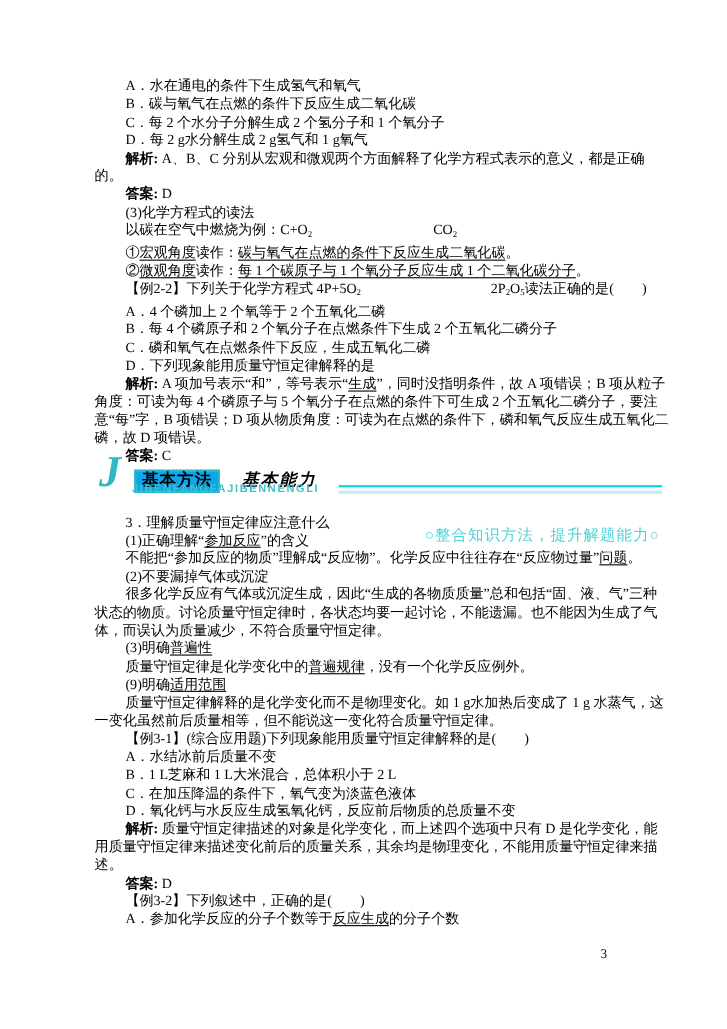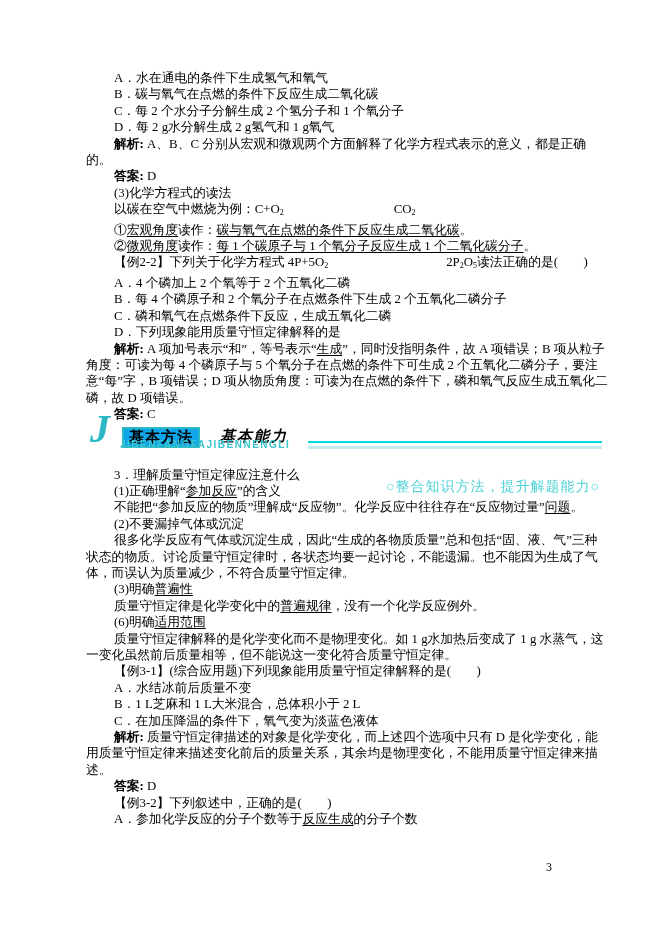--- a/index.html
+++ b/index.html
@@ -66,26 +66,27 @@
     </div>
 
     <div>
         <p class="line"><span>3．理解质量守恒定律应注意什么</span></p>
         <p class="line"><span>(1)正确理解“</span><span class="seg-u">参加反应</span><span>”的含义</span></p>
         <p class="line"><span>不能把“参加反应的物质”理解成“反应物”。化学反应中往往存在“反应物过量”</span><span class="seg-u">问题</span><span>。</span></p>
         <p class="line"><span>(2)不要漏掉气体或沉淀</span></p>
         <p class="line"><span>很多化学反应有气体或沉淀生成，因此“生成的各物质质量”总和包括“固、液、气”三种状态的物质。讨论质量守恒定律时，各状态均要一起讨论，不能遗漏。也不能因为生成了气体，而误认为质量减少，不符合质量守恒定律。</span></p>
         <p class="line"><span>(3)明确</span><span class="seg-u">普遍性</span></p>
         <p class="line"><span>质量守恒定律是化学变化中的</span><span class="seg-u">普遍规律</span><span>，没有一个化学反应例外。</span></p>
-        <p class="line"><span>(6)明确</span><span class="seg-u">适用范围</span></p>
+        <p class="line"><span>(9)明确</span><span class="seg-u">适用范围</span></p>
         <p class="line"><span>质量守恒定律解释的是化学变化而不是物理变化。如 1 g水加热后变成了 1 g 水蒸气，这一变化虽然前后质量相等，但不能说这一变化符合质量守恒定律。</span></p>
         <p class="line"><span>【例3-1】(综合应用题)下列现象能用质量守恒定律解释的是(　　)</span></p>
         <p class="line"><span>A．水结冰前后质量不变</span></p>
         <p class="line"><span>B．1 L芝麻和 1 L大米混合，总体积小于 2 L</span></p>
         <p class="line"><span>C．在加压降温的条件下，氧气变为淡蓝色液体</span></p>
+        <p class="line"><span>D．氧化钙与水反应生成氢氧化钙，反应前后物质的总质量不变</span></p>
         <p class="line"><span class="seg-b">解析: </span><span>质量守恒定律描述的对象是化学变化，而上述四个选项中只有 D 是化学变化，能用质量守恒定律来描述变化前后的质量关系，其余均是物理变化，不能用质量守恒定律来描述。</span></p>
         <p class="line"><span class="seg-b">答案: </span><span>D</span></p>
         <p class="line"><span>【例3-2】下列叙述中，正确的是(　　)</span></p>
         <p class="line"><span>A．参加化学反应的分子个数等于</span><span class="seg-u">反应生成</span><span>的分子个数</span></p>
       </div>
 
   </div>
 
   <div class="page-number">3</div>
 </div>

